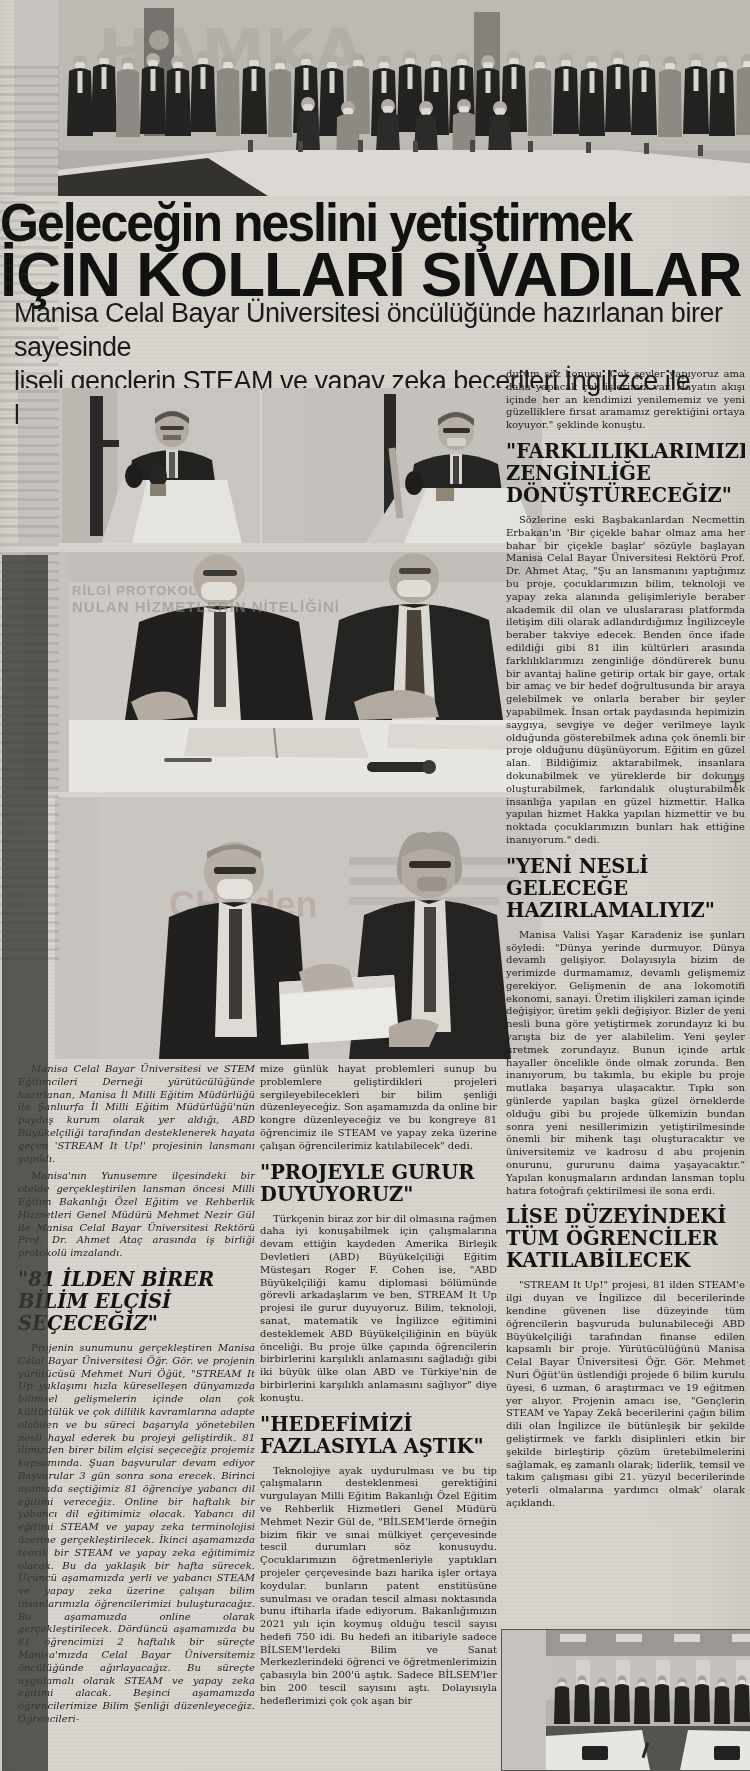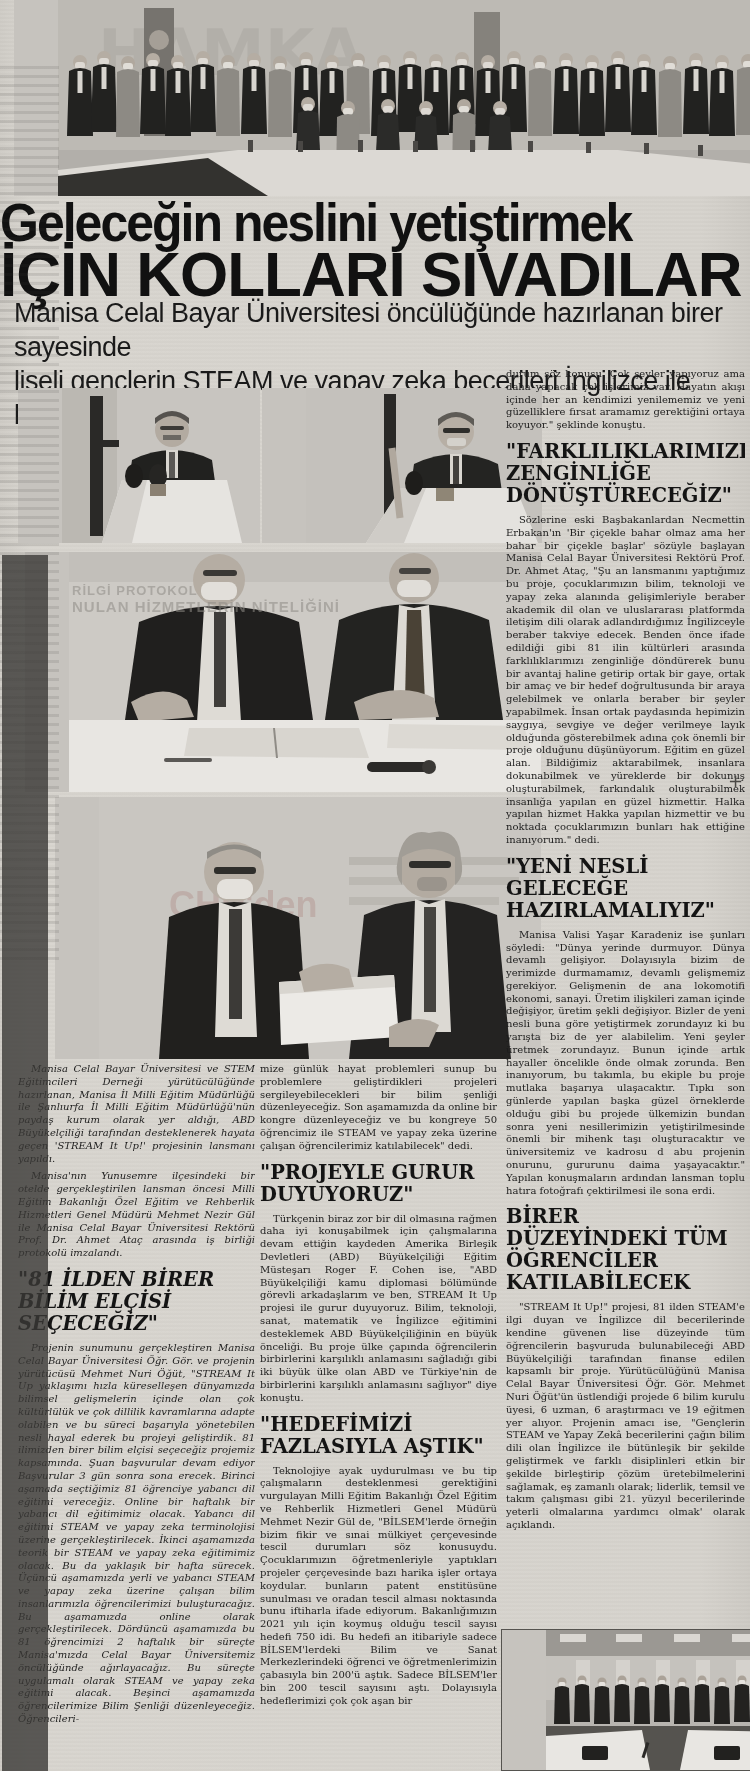--- a/index.html
+++ b/index.html
@@ -252,34 +252,34 @@
   <div class="abs ghost ghost-red"></div>
 
   <div class="col c1">
     <p>Manisa Celal Bayar Üniversitesi ve STEM Eğitimcileri Derneği yürütücülüğünde hazırlanan, Manisa İl Milli Eğitim Müdürlüğü ile Şanlıurfa İl Milli Eğitim Müdürlüğü'nün paydaş kurum olarak yer aldığı, ABD Büyükelçiliği tarafından desteklenerek hayata geçen 'STREAM It Up!' projesinin lansmanı yapıldı.</p>
     <p>Manisa'nın Yunusemre ilçesindeki bir otelde gerçekleştirilen lansman öncesi Milli Eğitim Bakanlığı Özel Eğitim ve Rehberlik Hizmetleri Genel Müdürü Mehmet Nezir Gül ile Manisa Celal Bayar Üniversitesi Rektörü Prof. Dr. Ahmet Ataç arasında iş birliği protokolü imzalandı.</p>
     <h3>"81 İLDEN BİRER BİLİM ELÇİSİ SEÇECEĞİZ"</h3>
     <p>Projenin sunumunu gerçekleştiren Manisa Celal Bayar Üniversitesi Öğr. Gör. ve projenin yürütücüsü Mehmet Nuri Öğüt, "STREAM It Up yaklaşımı hızla küreselleşen dünyamızda bilimsel gelişmelerin içinde olan çok kültürlülük ve çok dillilik kavramlarına adapte olabilen ve bu süreci başarıyla yönetebilen nesli hayal ederek bu projeyi geliştirdik. 81 ilimizden birer bilim elçisi seçeceğiz projemiz kapsamında. Şuan başvurular devam ediyor Başvurular 3 gün sonra sona erecek. Birinci aşamada seçtiğimiz 81 öğrenciye yabancı dil eğitimi vereceğiz. Online bir haftalık bir yabancı dil eğitimimiz olacak. Yabancı dil eğitimi STEAM ve yapay zeka terminolojisi üzerine gerçekleştirilecek. İkinci aşamamızda teorik bir STEAM ve yapay zeka eğitimimiz olacak. Bu da yaklaşık bir hafta sürecek. Üçüncü aşamamızda yerli ve yabancı STEAM ve yapay zeka üzerine çalışan bilim insanlarımızla öğrencilerimizi buluşturacağız. Bu aşamamızda online olarak gerçekleştirilecek. Dördüncü aşamamızda bu 81 öğrencimizi 2 haftalık bir süreçte Manisa'mızda Celal Bayar Üniversitemiz öncülüğünde ağırlayacağız. Bu süreçte uygulamalı olarak STEAM ve yapay zeka eğitimi alacak. Beşinci aşamamızda öğrencilerimize Bilim Şenliği düzenleyeceğiz. Öğrencileri-</p>
   </div>
 
   <div class="col c2">
-    <p class="cont">mize günlük hayat problemleri sunup bu problemlere geliştirdikleri projeleri sergileyebilecekleri bir bilim şenliği düzenleyeceğiz. Son aşamamızda da online bir kongre düzenleyeceğiz ve bu kongreye 50 öğrencimiz ile STEAM ve yapay zeka üzerine çalışan öğrencilerimiz katılabilecek" dedi.</p>
+    <p class="cont">mize günlük hayat problemleri sunup bu problemlere geliştirdikleri projeleri sergileyebilecekleri bir bilim şenliği düzenleyeceğiz. Son aşamamızda da online bir kongre düzenleyeceğiz ve bu kongreye 81 öğrencimiz ile STEAM ve yapay zeka üzerine çalışan öğrencilerimiz katılabilecek" dedi.</p>
     <h3>"PROJEYLE GURUR DUYUYORUZ"</h3>
     <p>Türkçenin biraz zor bir dil olmasına rağmen daha iyi konuşabilmek için çalışmalarına devam ettiğin kaydeden Amerika Birleşik Devletleri (ABD) Büyükelçiliği Eğitim Müsteşarı Roger F. Cohen ise, "ABD Büyükelçiliği kamu diplomasi bölümünde görevli arkadaşlarım ve ben, STREAM It Up projesi ile gurur duyuyoruz. Bilim, teknoloji, sanat, matematik ve İngilizce eğitimini desteklemek ABD Büyükelçiliğinin en büyük önceliği. Bu proje ülke çapında öğrencilerin birbirlerini karşılıklı anlamasını sağladığı gibi iki büyük ülke olan ABD ve Türkiye'nin de birbirlerini karşılıklı anlamasını sağlıyor" diye konuştu.</p>
     <h3>"HEDEFİMİZİ FAZLASIYLA AŞTIK"</h3>
     <p>Teknolojiye ayak uydurulması ve bu tip çalışmaların desteklenmesi gerektiğini vurgulayan Milli Eğitim Bakanlığı Özel Eğitim ve Rehberlik Hizmetleri Genel Müdürü Mehmet Nezir Gül de, "BİLSEM'lerde örneğin bizim fikir ve sınai mülkiyet çerçevesinde tescil durumları söz konusuydu. Çocuklarımızın öğretmenleriyle yaptıkları projeler çerçevesinde bazı harika işler ortaya koydular. bunların patent enstitüsüne sunulması ve oradan tescil alması noktasında bunu iftiharla ifade ediyorum. Bakanlığımızın 2021 yılı için koymuş olduğu tescil sayısı hedefi 750 idi. Bu hedefi an itibariyle sadece BİLSEM'lerdeki Bilim ve Sanat Merkezlerindeki öğrenci ve öğretmenlerimizin çabasıyla bin 200'ü aştık. Sadece BİLSEM'ler bin 200 tescil sayısını aştı. Dolayısıyla hedeflerimizi çok çok aşan bir</p>
   </div>
 
   <div class="col c3">
     <p class="cont">durum söz konusu. Çok şeyler yapıyoruz ama daha yapacak çok işlerimiz var. Hayatın akışı içinde her an kendimizi yenilememiz ve yeni güzelliklere fırsat aramamız gerektiğini ortaya koyuyor." şeklinde konuştu.</p>
     <h3>"FARKLILIKLARIMIZI ZENGİNLİĞE DÖNÜŞTÜRECEĞİZ"</h3>
     <p>Sözlerine eski Başbakanlardan Necmettin Erbakan'ın 'Bir çiçekle bahar olmaz ama her bahar bir çiçekle başlar' sözüyle başlayan Manisa Celal Bayar Üniversitesi Rektörü Prof. Dr. Ahmet Ataç, "Şu an lansmanını yaptığımız bu proje, çocuklarımızın bilim, teknoloji ve yapay zeka alanında gelişimleriyle beraber akademik dil olan ve uluslararası platformda iletişim dili olarak adlandırdığımız İngilizceyle beraber takviye edecek. Benden önce ifade edildiği gibi 81 ilin kültürleri arasında farklılıklarımızı zenginliğe döndürerek bunu bir avantaj haline getirip ortak bir gaye, ortak bir amaç ve bir hedef doğrultusunda bir araya gelebilmek ve onlarla beraber bir şeyler yapabilmek. İnsan ortak paydasında hepimizin saygıya, sevgiye ve değer verilmeye layık olduğunda gösterebilmek adına çok önemli bir proje olduğunu düşünüyorum. Eğitim en güzel alan. Bildiğimiz aktarabilmek, insanlara dokunabilmek ve yüreklerde bir dokunuş oluşturabilmek, farkındalık oluşturabilmek insanlığa yapılan en güzel hizmettir. Halka yapılan hizmet Hakka yapılan hizmettir ve bu noktada çocuklarımızın bunları hak ettiğine inanıyorum." dedi.</p>
     <h3>"YENİ NESLİ GELECEĞE HAZIRLAMALIYIZ"</h3>
     <p>Manisa Valisi Yaşar Karadeniz ise şunları söyledi: "Dünya yerinde durmuyor. Dünya devamlı gelişiyor. Dolayısıyla bizim de yerimizde durmamamız, devamlı gelişmemiz gerekiyor. Gelişmenin de ana lokomotifi ekonomi, sanayi. Üretim ilişkileri zaman içinde değişiyor, üretim şekli değişiyor. Bizler de yeni nesli buna göre yetiştirmek zorundayız ki bu yarışta biz de yer alabilelim. Yeni şeyler üretmek zorundayız. Bunun içinde artık hayaller öncelikle önde olmak zorunda. Ben inanıyorum, bu takımla, bu ekiple bu proje mutlaka başarıya ulaşacaktır. Tıpkı son günlerde yapılan başka güzel örneklerde olduğu gibi bu projede ülkemizin bundan sonra yeni nesillerimizin yetiştirilmesinde önemli bir mihenk taşı oluşturacaktır ve üniversitemiz ve kadrosu d abu projenin onurunu, gururunu daima yaşayacaktır." Yapılan konuşmaların ardından lansman toplu hatıra fotoğrafı çektirilmesi ile sona erdi.</p>
-    <h3>BİRER DÜZEYİNDEKİ TÜM ÖĞRENCİLER KATILABİLECEK</h3>
+    <h3>LİSE DÜZEYİNDEKİ TÜM ÖĞRENCİLER KATILABİLECEK</h3>
     <p><span>"STREAM It Up!" projesi, 81 ilden STEAM'e ilgi duyan ve İngilizce dil becerilerinde kendine güvenen lise düzeyinde tüm öğrencilerin başvuruda bulunabileceği ABD Büyükelçiliği tarafından finanse edilen kapsamlı bir proje. Yürütücülüğünü Manisa Celal Bayar Üniversitesi Öğr. Gör. Mehmet Nuri Öğüt'ün üstlendiği projede 6 bilim kurulu üyesi, 6 uzman, 6 araştırmacı ve 19 eğitmen yer alıyor. Projenin amacı ise, "Gençlerin STEAM ve Yapay Zekâ becerilerini çağın bilim dili olan İngilizce ile bütünleşik bir şekilde geliştirmek ve farklı disiplinleri etkin bir şekilde birleştirip çözüm üretebilmelerini sağlamak, eş zamanlı olarak; liderlik, temsil ve takım çalışması gibi 21. yüzyıl becerilerinde yeterli olmalarına yardımcı olmak' olarak açıklandı.</span></p>
   </div>
 
   <div class="abs photo ph-bottom">
     <svg width="238" height="140" viewBox="0 0 238 140">
       <rect width="238" height="140" fill="#b8b5b0"></rect>
       <rect width="238" height="26" fill="#9b9893"></rect>
       <rect x="14" y="4" width="26" height="8" fill="#dad7d2"></rect>
         <rect x="70" y="4" width="26" height="8" fill="#dad7d2"></rect>
       <rect x="128" y="4" width="26" height="8" fill="#dad7d2"></rect>

